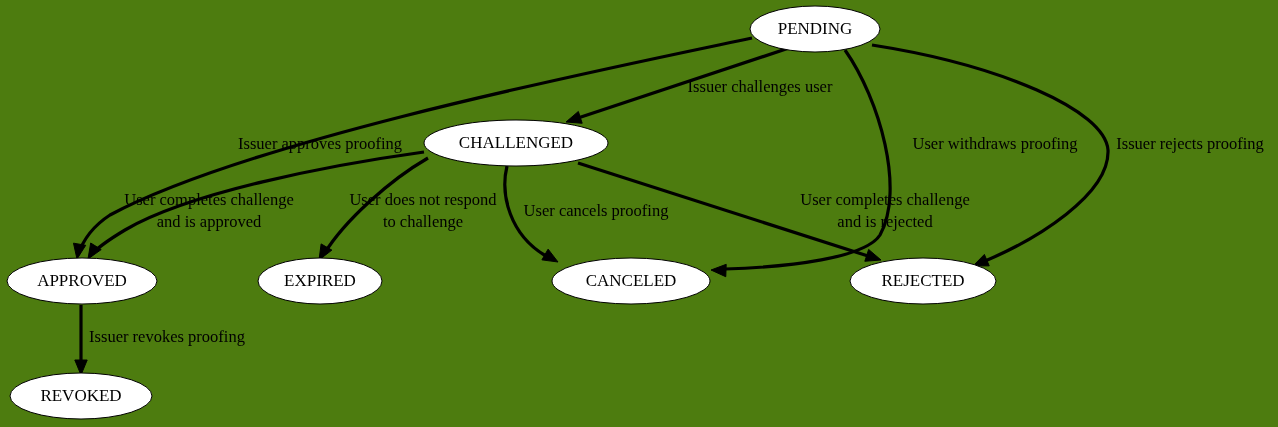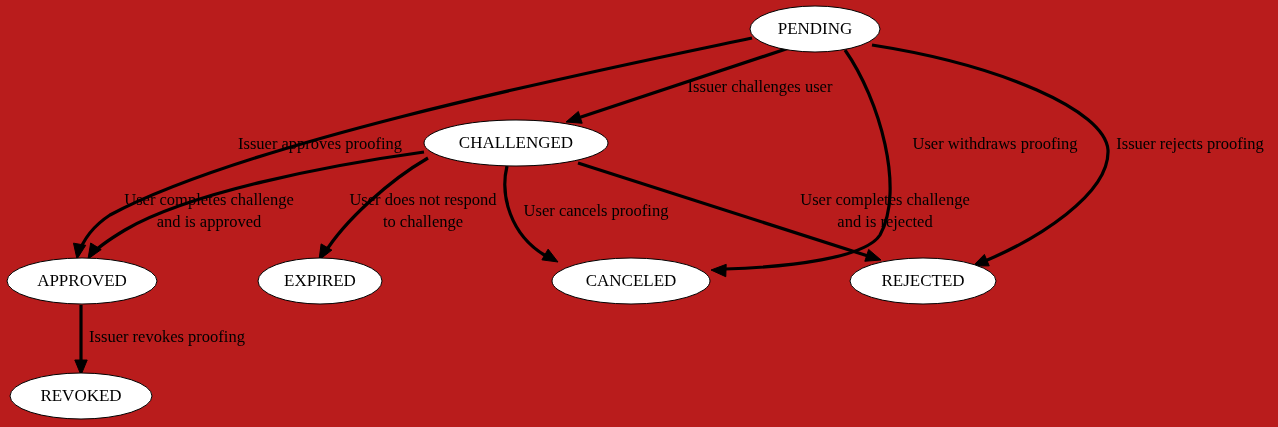--- a/index.html
+++ b/index.html
@@ -7,21 +7,21 @@
     padding: 0;
     background: #ffffff;
   }
   body {
     font-family: "Liberation Serif", "DejaVu Serif", serif;
   }
   #diagram-root {
     position: relative;
     width: 1278px;
     height: 427px;
-    background: #b91c1c;
+    background: #4d7c0f;
     overflow: hidden;
   }
   svg#graph-canvas {
     position: absolute;
     top: 0;
     left: 0;
     width: 1278px;
     height: 427px;
     display: block;
   }

